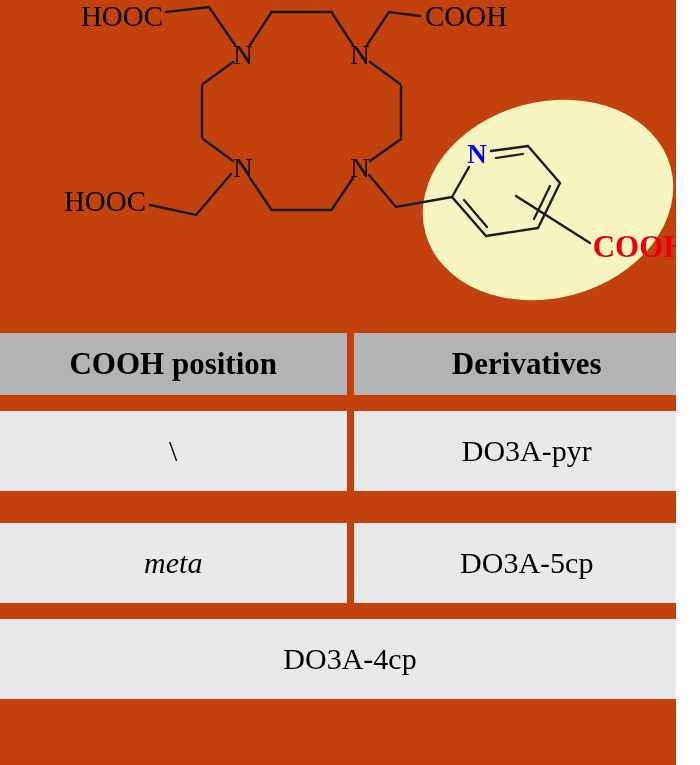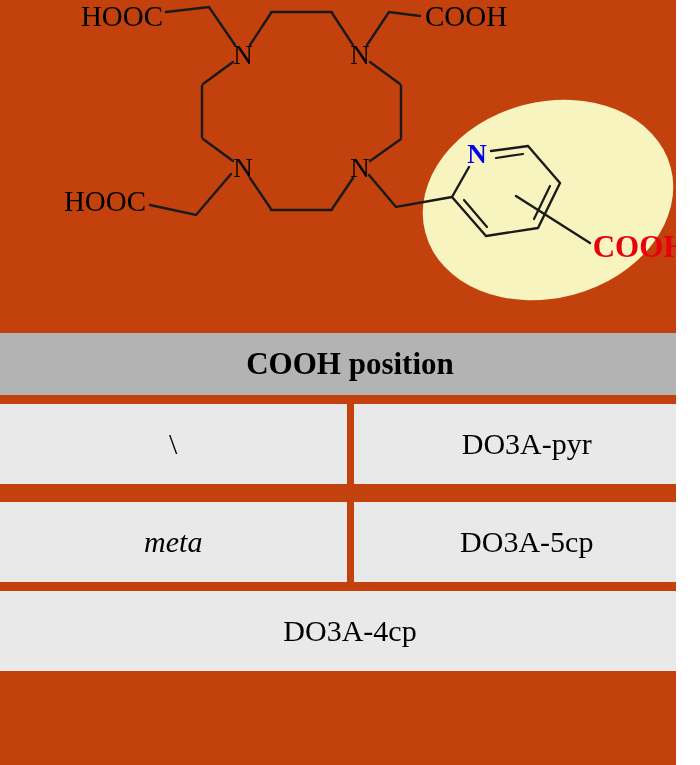--- a/index.html
+++ b/index.html
@@ -2,21 +2,21 @@
 <html><head>
 <meta charset="utf-8">
 <style>
   html, body { margin: 0; padding: 0; background: #ffffff; }
   body { width: 700px; height: 765px; font-family: "Liberation Serif", serif; }
   .figure { position: relative; width: 676px; height: 765px; background: #c2410c; overflow: hidden; }
 
   .structure-wrap { position: absolute; left: 0; top: 0; width: 700px; height: 330px; }
   svg text { font-family: "Liberation Serif", serif; }
 
-  .table { position: absolute; left: 0; top: 333px; width: 700px; display: flex; flex-direction: column; gap: 9px; }
+  .table { position: absolute; left: 0; top: 333px; width: 700px; display: flex; flex-direction: column; gap: 16px; }
   .trow { display: flex; gap: 7px; }
   .cell { flex: 1; display: flex; align-items: center; justify-content: center; color: #000; }
   .thead .cell { background: #b3b3b3; height: 62px; font-weight: bold; font-size: 31px; }
   .tbody-row .cell { background: #e9e9e9; height: 80px; font-size: 30px; }
   .italic { font-style: italic; }
 </style>
 </head>
 <body>
 
 <div class="figure">
@@ -65,20 +65,21 @@
 
       <text x="477" y="163" font-size="27" font-weight="bold" text-anchor="middle" fill="#0000ee">N</text>
 
       <text x="640" y="257" font-size="31" font-weight="bold" text-anchor="middle" fill="#e8000d">COOH</text>
     </svg>
   </div>
 
   <div class="table">
     <div class="trow thead">
       <div class="cell">COOH position</div>
+      <div class="cell">Derivatives</div>
     </div>
 
     <div class="trow tbody-row">
       <div class="cell">\</div>
       <div class="cell">DO3A-pyr</div>
     </div>
 
     <div class="trow tbody-row">
     </div>
 

